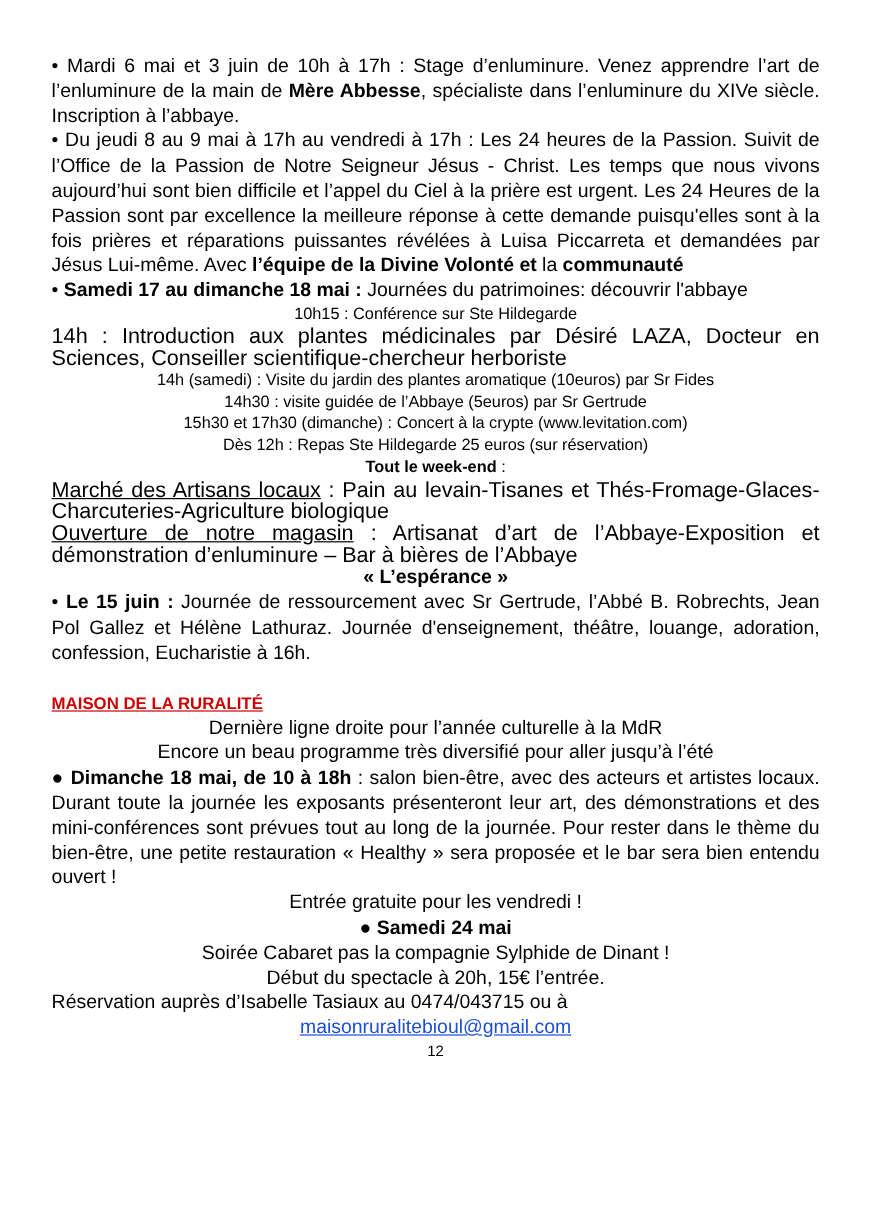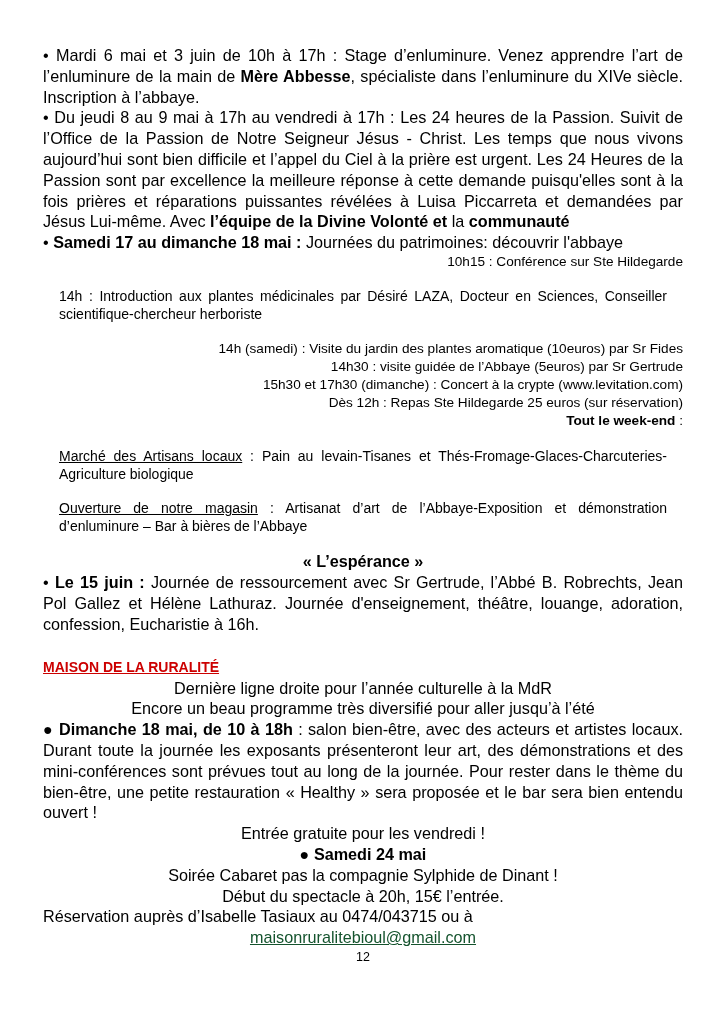--- a/index.html
+++ b/index.html
@@ -34,30 +34,30 @@
     margin: 0;
   }
   .para-left {
     font-size: 16.2px;
     line-height: 20.8px;
     text-align: center;
     margin: 0;
   }
   
   .sched {
-    font-size: 14px;
+    font-size: 18px;
     line-height: 18.2px;
     text-align: justify;
     text-justify: inter-word;
-    margin: 16px;
+    margin: 0;
   }
   .sched-left {
     font-size: 13.6px;
     line-height: 18.2px;
-    text-align: right;
+    text-align: center;
     margin: 0;
   }
   b, .b { font-weight: bold; }
   .u { text-decoration: underline; }
   .bullet-lg { font-size: 16.2px; }
   .heading-red {
     color: #CC0000;
     font-weight: bold;
     font-size: 14px;
     line-height: 21px;
@@ -66,21 +66,21 @@
     margin: 0;
   }
   .heading-red-wrap {
     margin: 0;
     line-height: 21px;
   }
   .spacer-block {
     height: 21px;
   }
   .email-link {
-    color: #14532d;
+    color: #1d4ed8;
     text-decoration: underline;
   }
   .pagenum {
     text-align: center;
     font-size: 12.5px;
     line-height: 16px;
     margin-top: 1px;
     color: #000;
   }
 </style>

